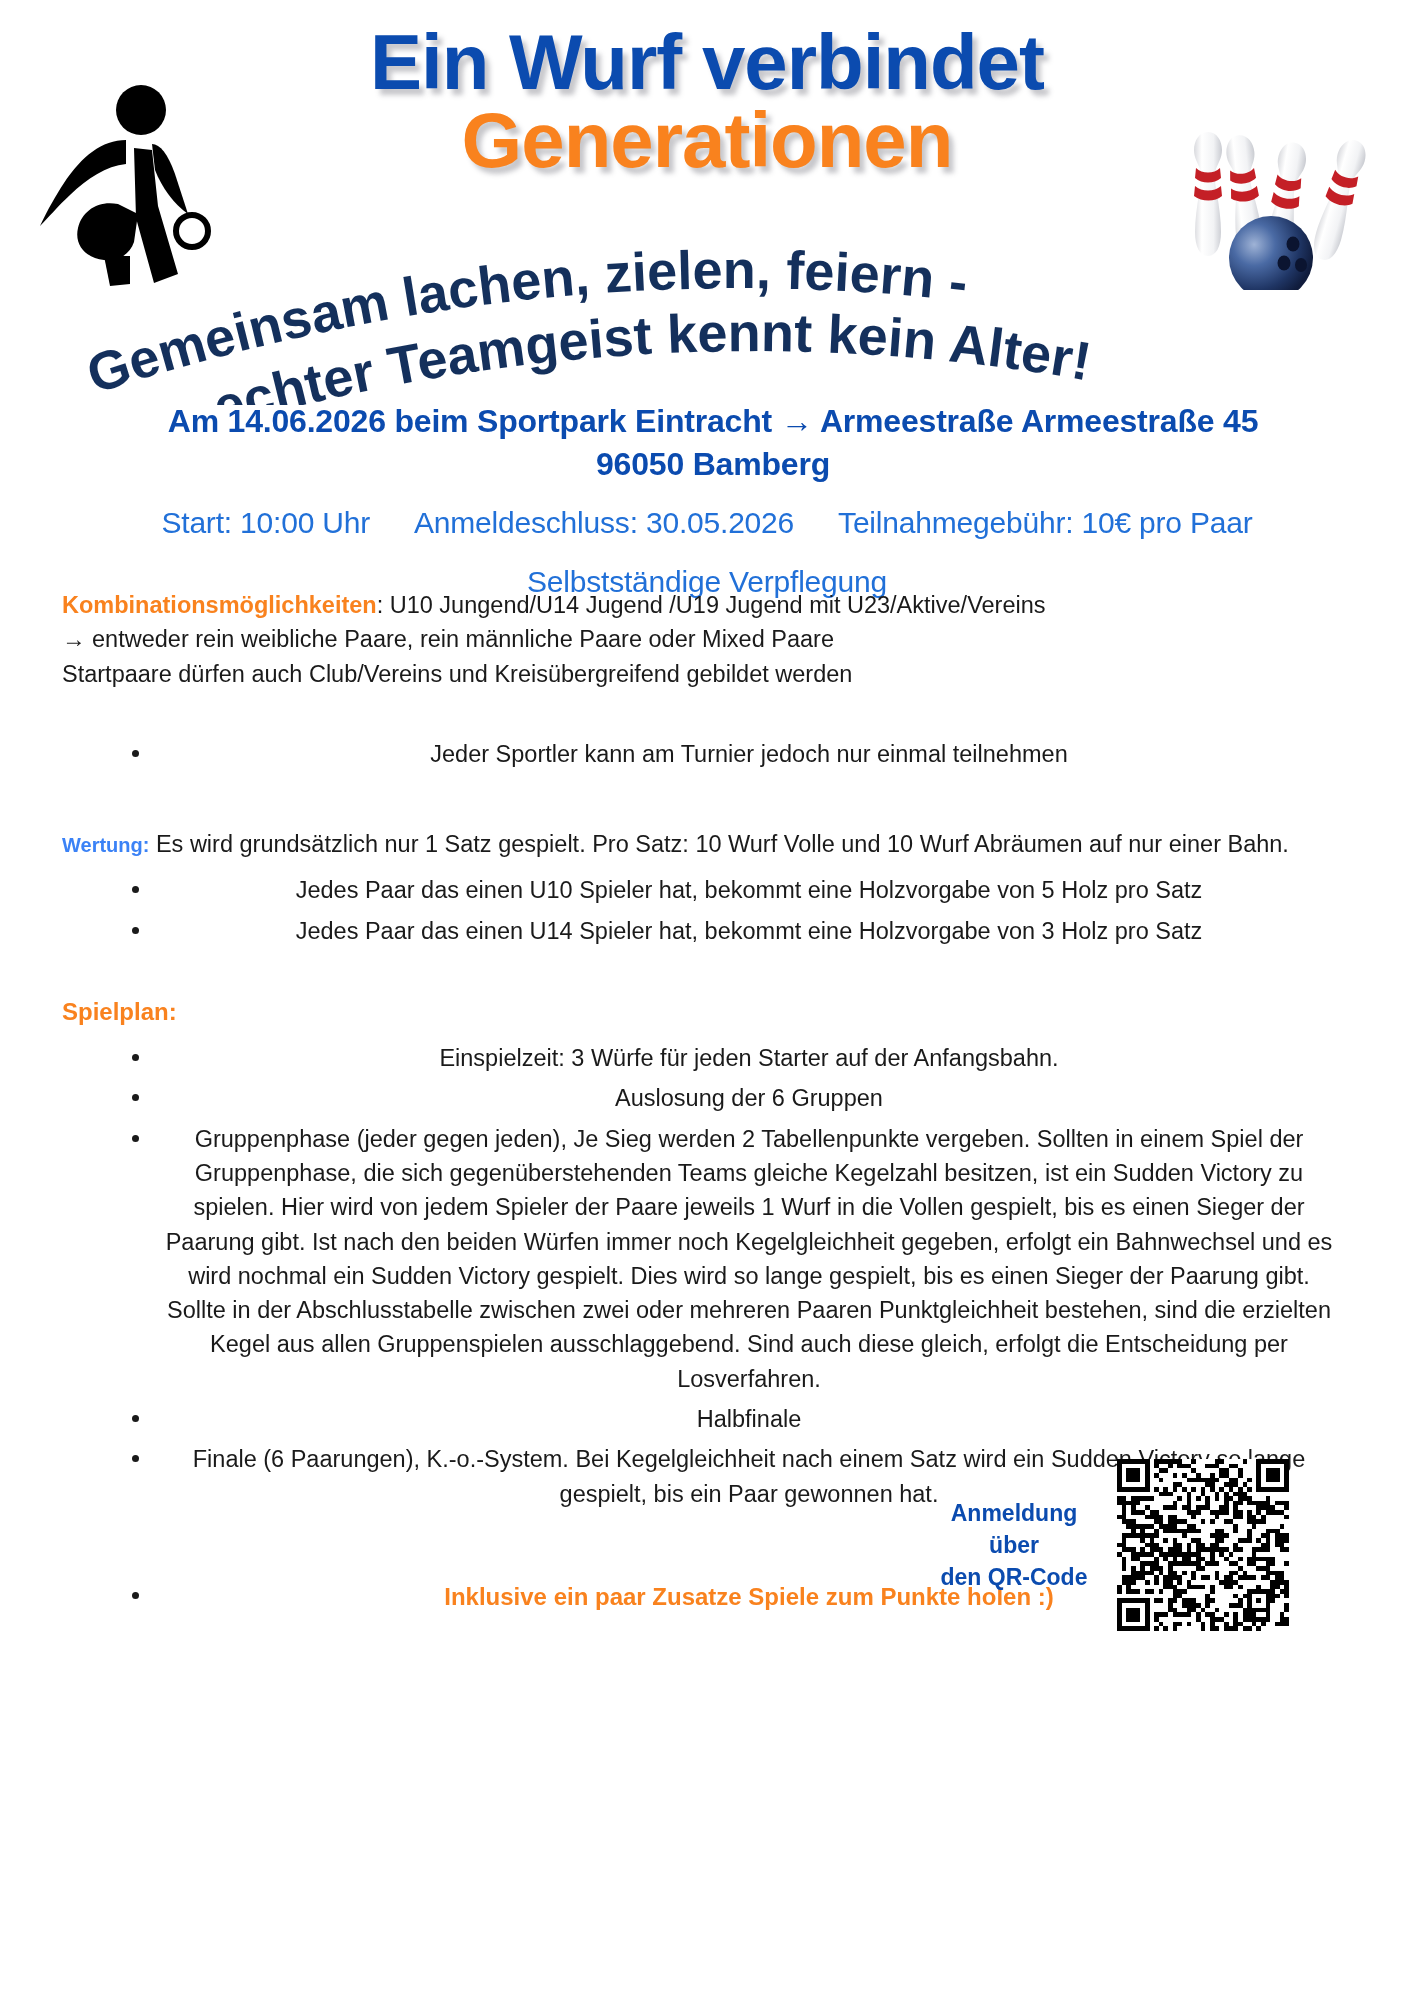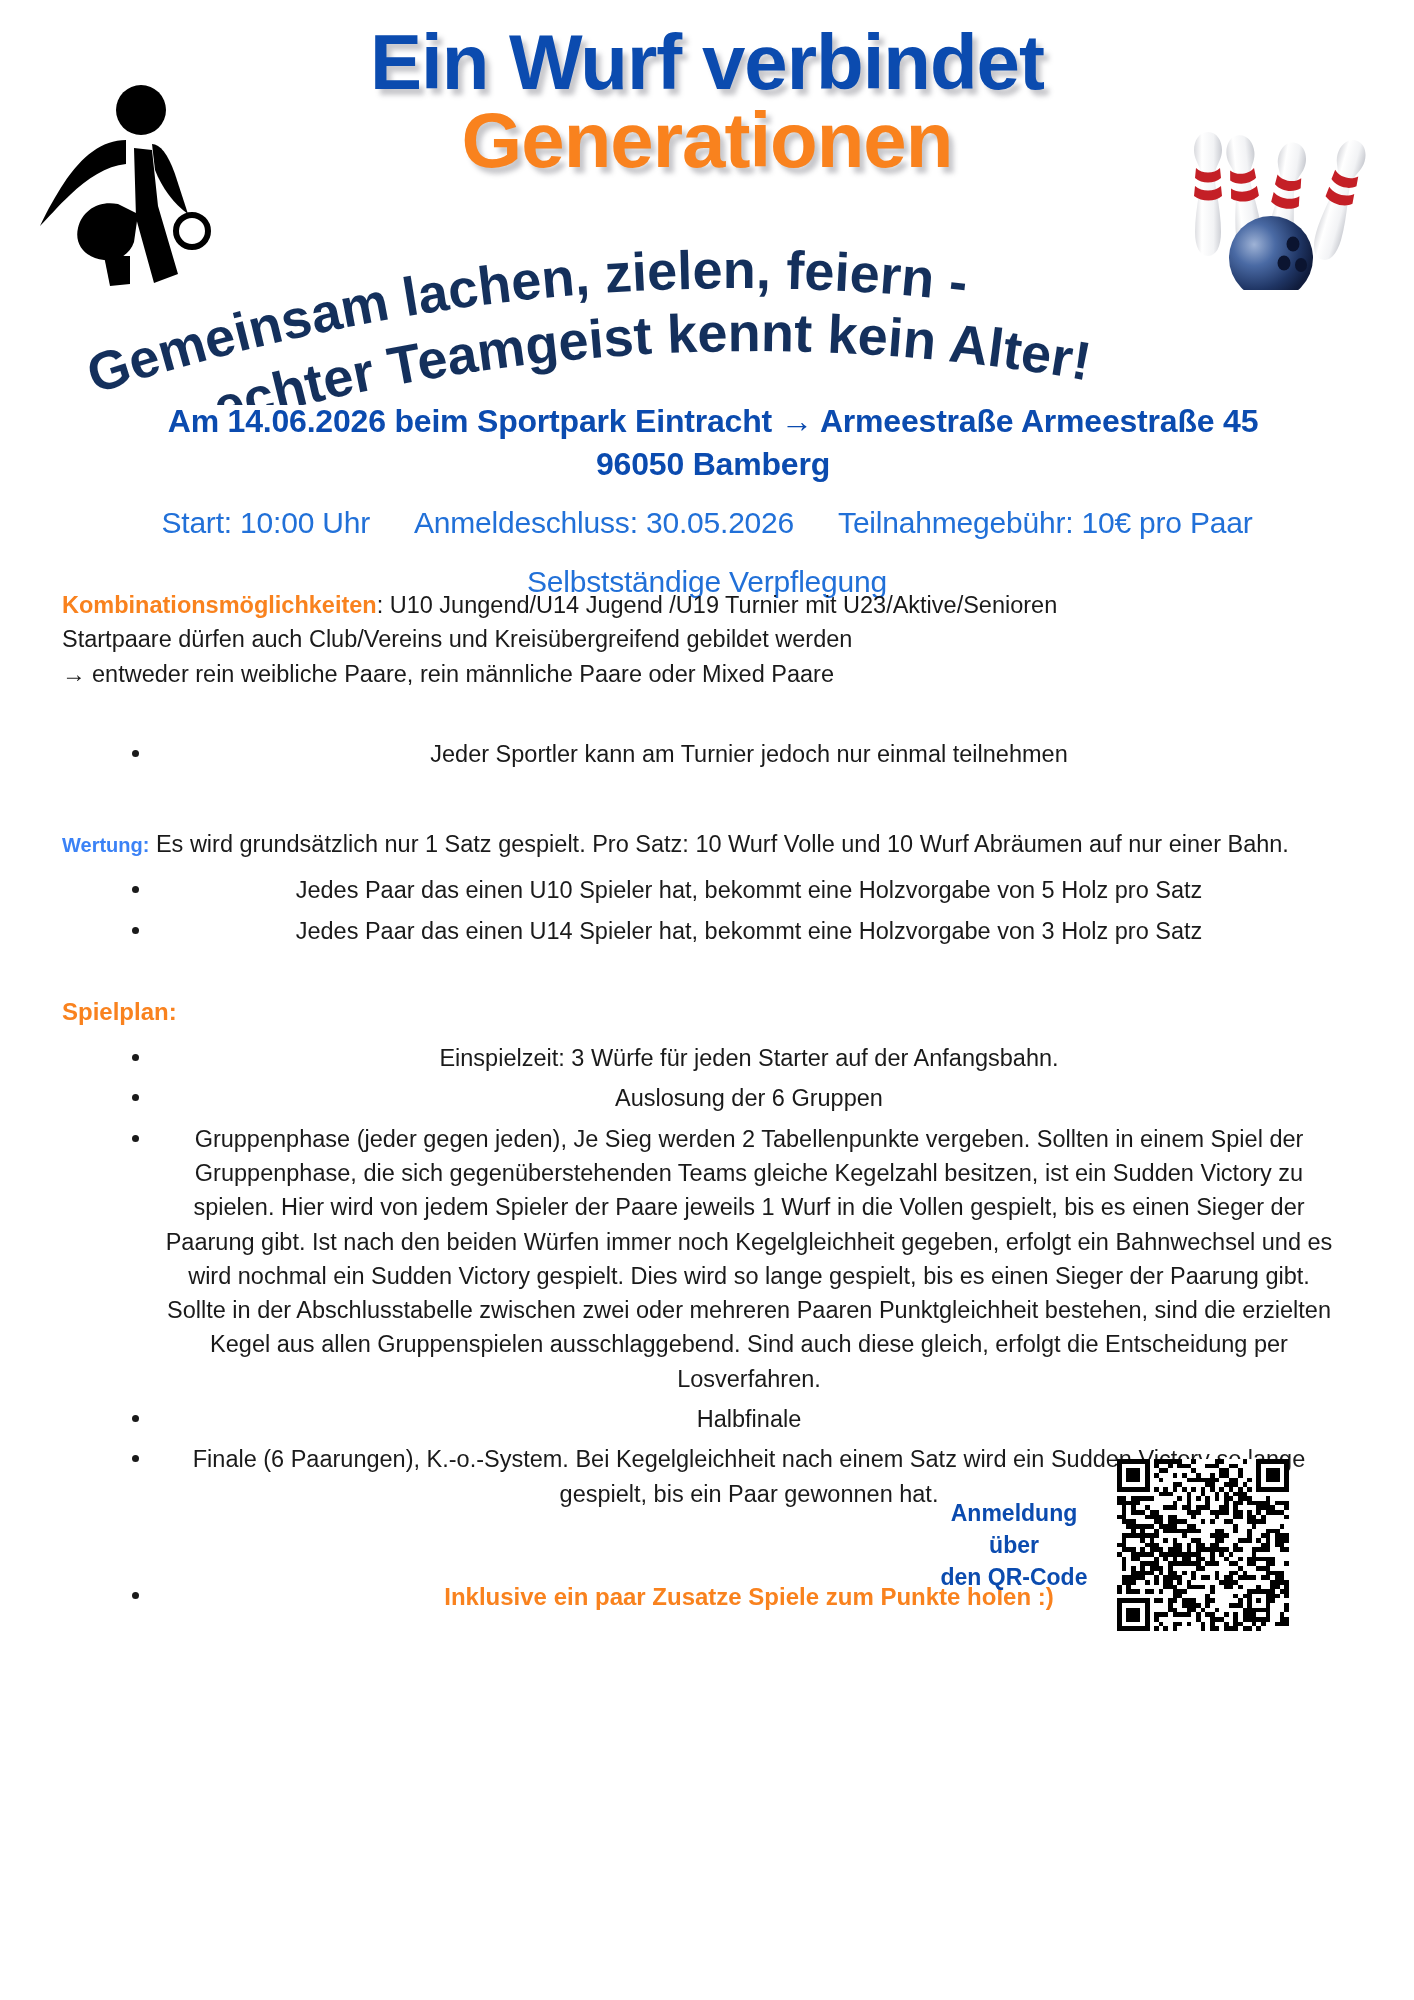--- a/index.html
+++ b/index.html
@@ -267,24 +267,24 @@
     <div class="venue">96050 Bamberg</div>
     <div class="times">
       <span>Start: 10:00 Uhr</span><span class="spacer"></span><span>Anmeldeschluss: 30.05.2026</span><span class="spacer"></span><span>Teilnahmegebühr: 10€ pro Paar</span>
     </div>
     <div class="times">Selbstständige Verpflegung</div>
   </div>
 
   <div class="body-copy">
 
     <div class="para">
-      <span class="lead-head">Kombinationsmöglichkeiten</span><span>: U10 Jungend/U14 Jugend /U19 Turnier mit U23/Aktive/Senioren</span>
-    </div>
+      <span class="lead-head">Kombinationsmöglichkeiten</span><span>: U10 Jungend/U14 Jugend /U19 Jugend mit U23/Aktive/Vereins</span>
+    </div>
+    <div class="para">→ entweder rein weibliche Paare, rein männliche Paare oder Mixed Paare</div>
     <div class="para">Startpaare dürfen auch Club/Vereins und Kreisübergreifend gebildet werden</div>
-    <div class="para">→ entweder rein weibliche Paare, rein männliche Paare oder Mixed Paare</div>
 
     <div class="block-gap-md"></div>
 
     <ul class="bul">
       <li>Jeder Sportler kann am Turnier jedoch nur einmal teilnehmen</li>
     </ul>
 
     <div class="block-gap-lg"></div>
 
     <div class="para">

